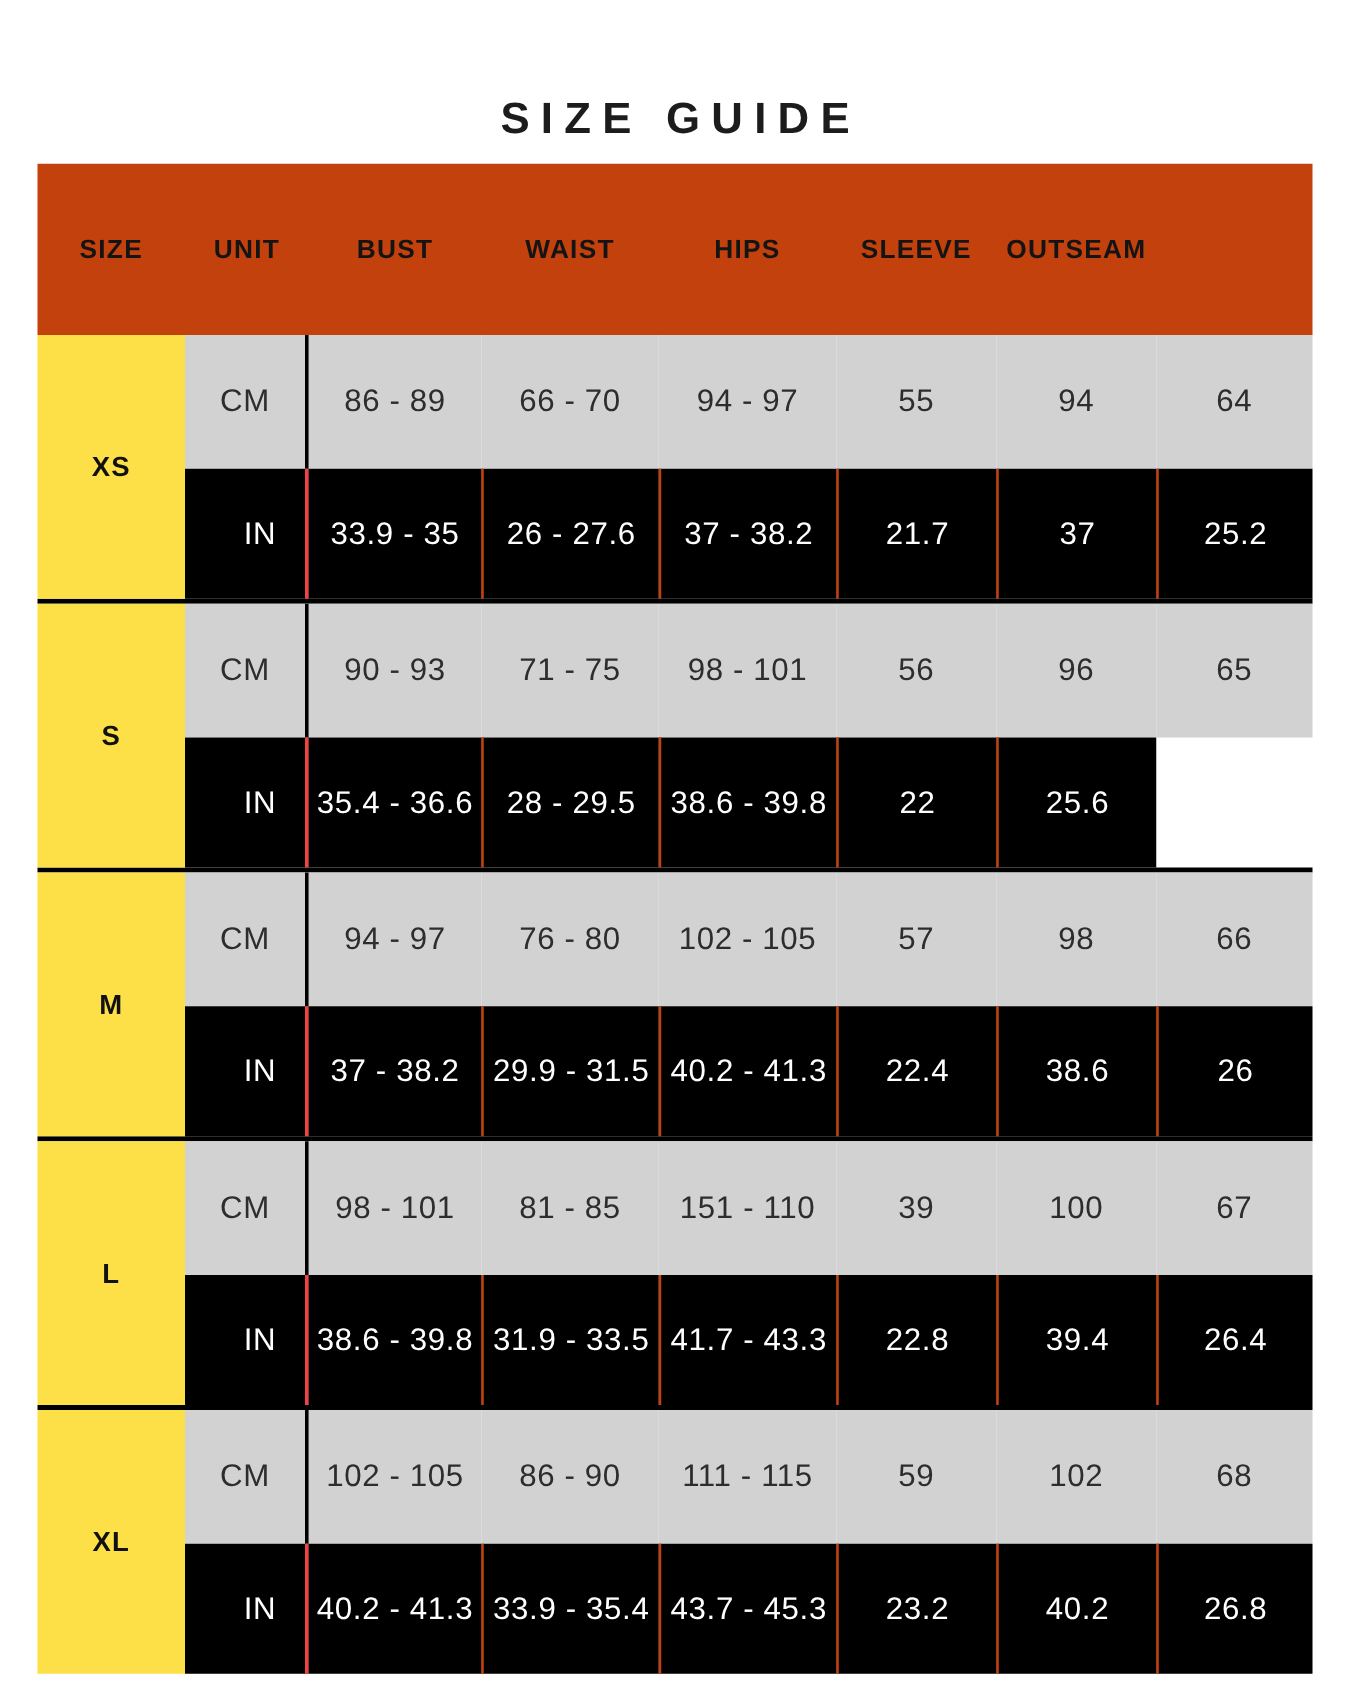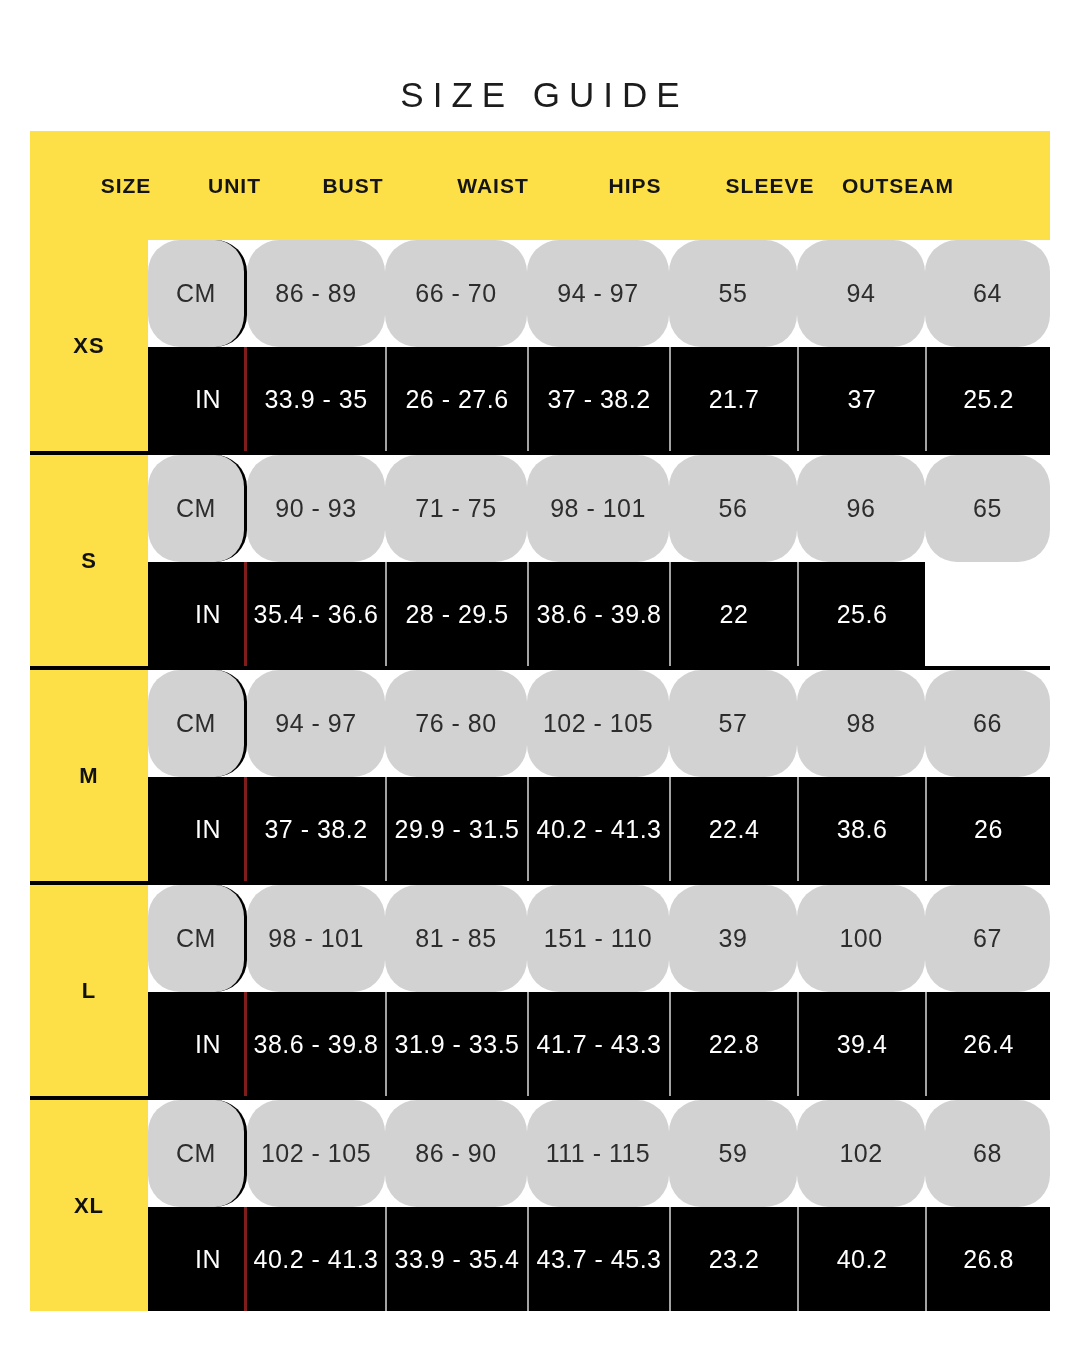--- a/index.html
+++ b/index.html
@@ -13,43 +13,42 @@
     overflow: hidden;
   }
 
   .page-title {
     position: absolute;
     top: 52px;
     left: 0;
     width: 1080px;
     text-align: center;
     font-size: 35px;
-    font-weight: 400;
+    font-weight: 700;
     letter-spacing: 9px;
     text-indent: 9px;
     color: #1c1c1c;
     white-space: nowrap;
   }
 
   .size-table {
     position: absolute;
     left: 30px;
     top: 131px;
     width: 1020px;
   }
 
   .grid-cols {
     display: grid;
     grid-template-columns: 118px 99px 138px 142px 142px 128px 128px 125px;
   }
 
   .header-row {
-    height: 109px;
-    background: #fde047;
-    padding-left: 37px;
+    height: 137px;
+    background: #c2410c;
   }
   .header-cell {
     display: flex;
     align-items: center;
     justify-content: center;
     font-size: 21px;
     font-weight: 700;
     letter-spacing: 1px;
     color: #141414;
     white-space: nowrap;
@@ -73,27 +72,27 @@
   .size-cell {
     grid-row: 1 / span 2;
     grid-column: 1;
     background: #fde047;
     font-size: 22px;
     font-weight: 700;
     letter-spacing: 1px;
     color: #111111;
   }
 
-  .cm { background: #d2d2d2; color: #2d2d2d; border-radius: 32px; }
+  .cm { background: #d2d2d2; color: #2d2d2d; }
   .in { background: #000000; color: #ffffff; }
 
   .unit-cm { border-right: 3px solid #000000; }
-  .unit-in { border-right: 3px solid #7f1d1d; padding-left: 24px; }
-
-  .sep { border-left: 2px solid #a3a3a3; }
+  .unit-in { border-right: 3px solid #ef4444; padding-left: 24px; }
+
+  .sep { border-left: 2px solid #c2410c; }
 </style>
 </head>
 <body>
 
 <h1 class="page-title">SIZE GUIDE</h1>
 
 <div class="size-table">
 
   <div class="grid-cols header-row">
     <div class="header-cell">SIZE</div>

